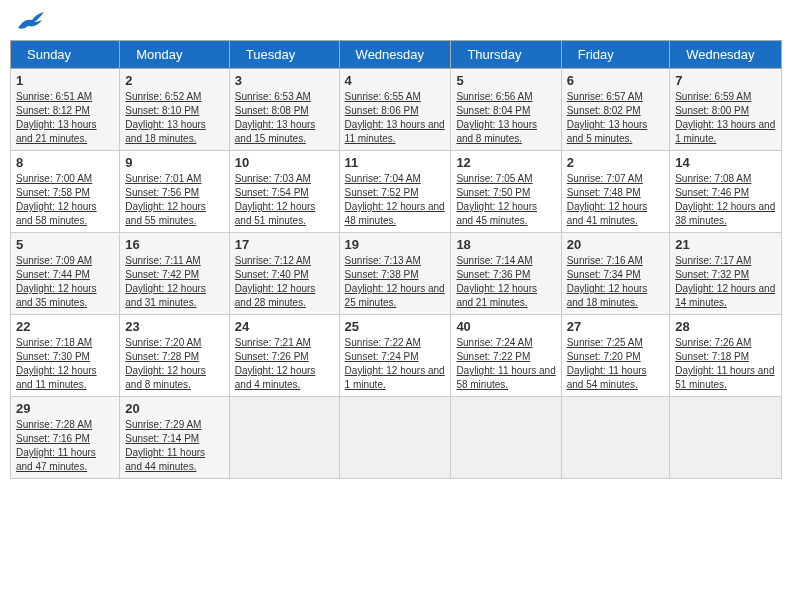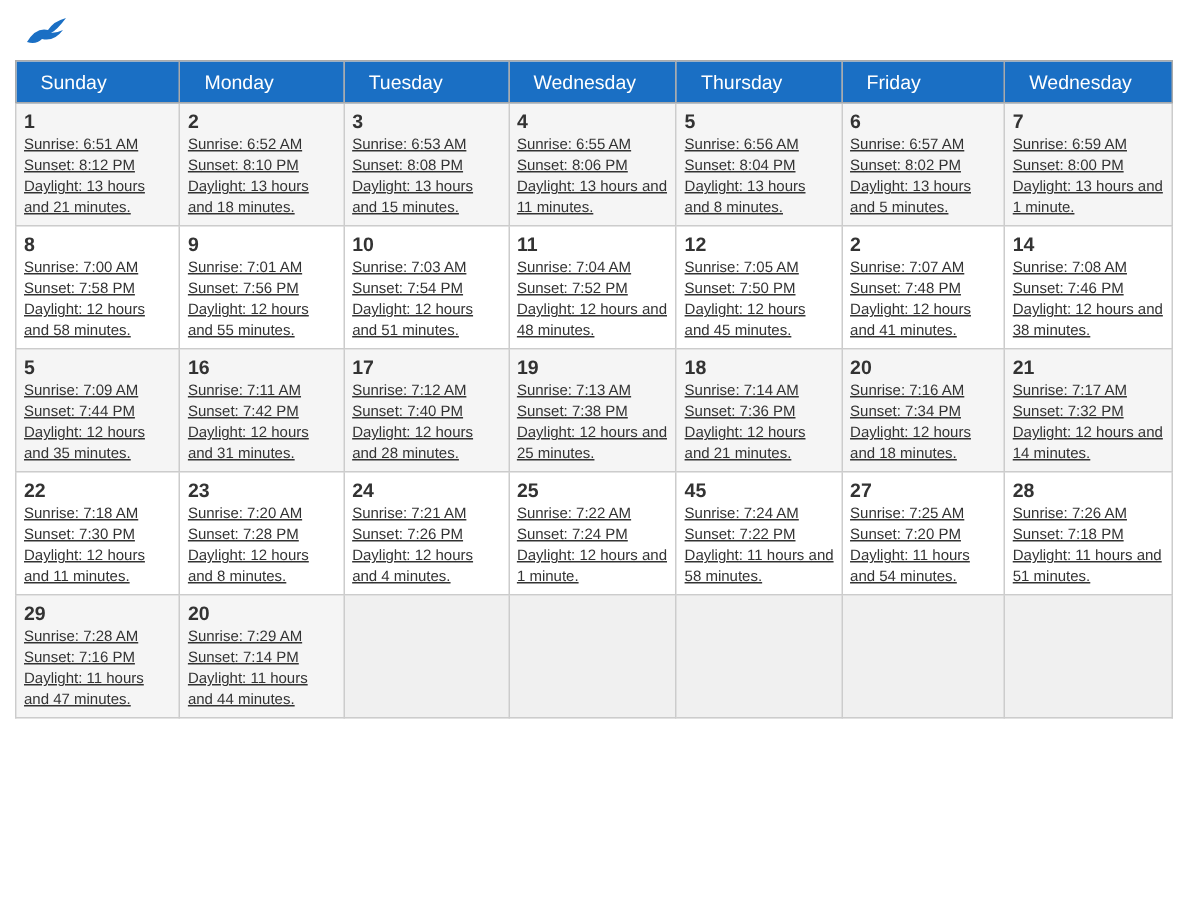--- a/index.html
+++ b/index.html
@@ -230,21 +230,21 @@
         </td>
         <td>
           <span class="day-num">24</span>
           <span class="day-info">Sunrise: 7:21 AM<br>Sunset: 7:26 PM<br>Daylight: 12 hours and 4 minutes.</span>
         </td>
         <td>
           <span class="day-num">25</span>
           <span class="day-info">Sunrise: 7:22 AM<br>Sunset: 7:24 PM<br>Daylight: 12 hours and 1 minute.</span>
         </td>
         <td>
-          <span class="day-num">45</span>
+          <span class="day-num">40</span>
           <span class="day-info">Sunrise: 7:24 AM<br>Sunset: 7:22 PM<br>Daylight: 11 hours and 58 minutes.</span>
         </td>
         <td>
           <span class="day-num">27</span>
           <span class="day-info">Sunrise: 7:25 AM<br>Sunset: 7:20 PM<br>Daylight: 11 hours and 54 minutes.</span>
         </td>
         <td>
           <span class="day-num">28</span>
           <span class="day-info">Sunrise: 7:26 AM<br>Sunset: 7:18 PM<br>Daylight: 11 hours and 51 minutes.</span>
         </td>

